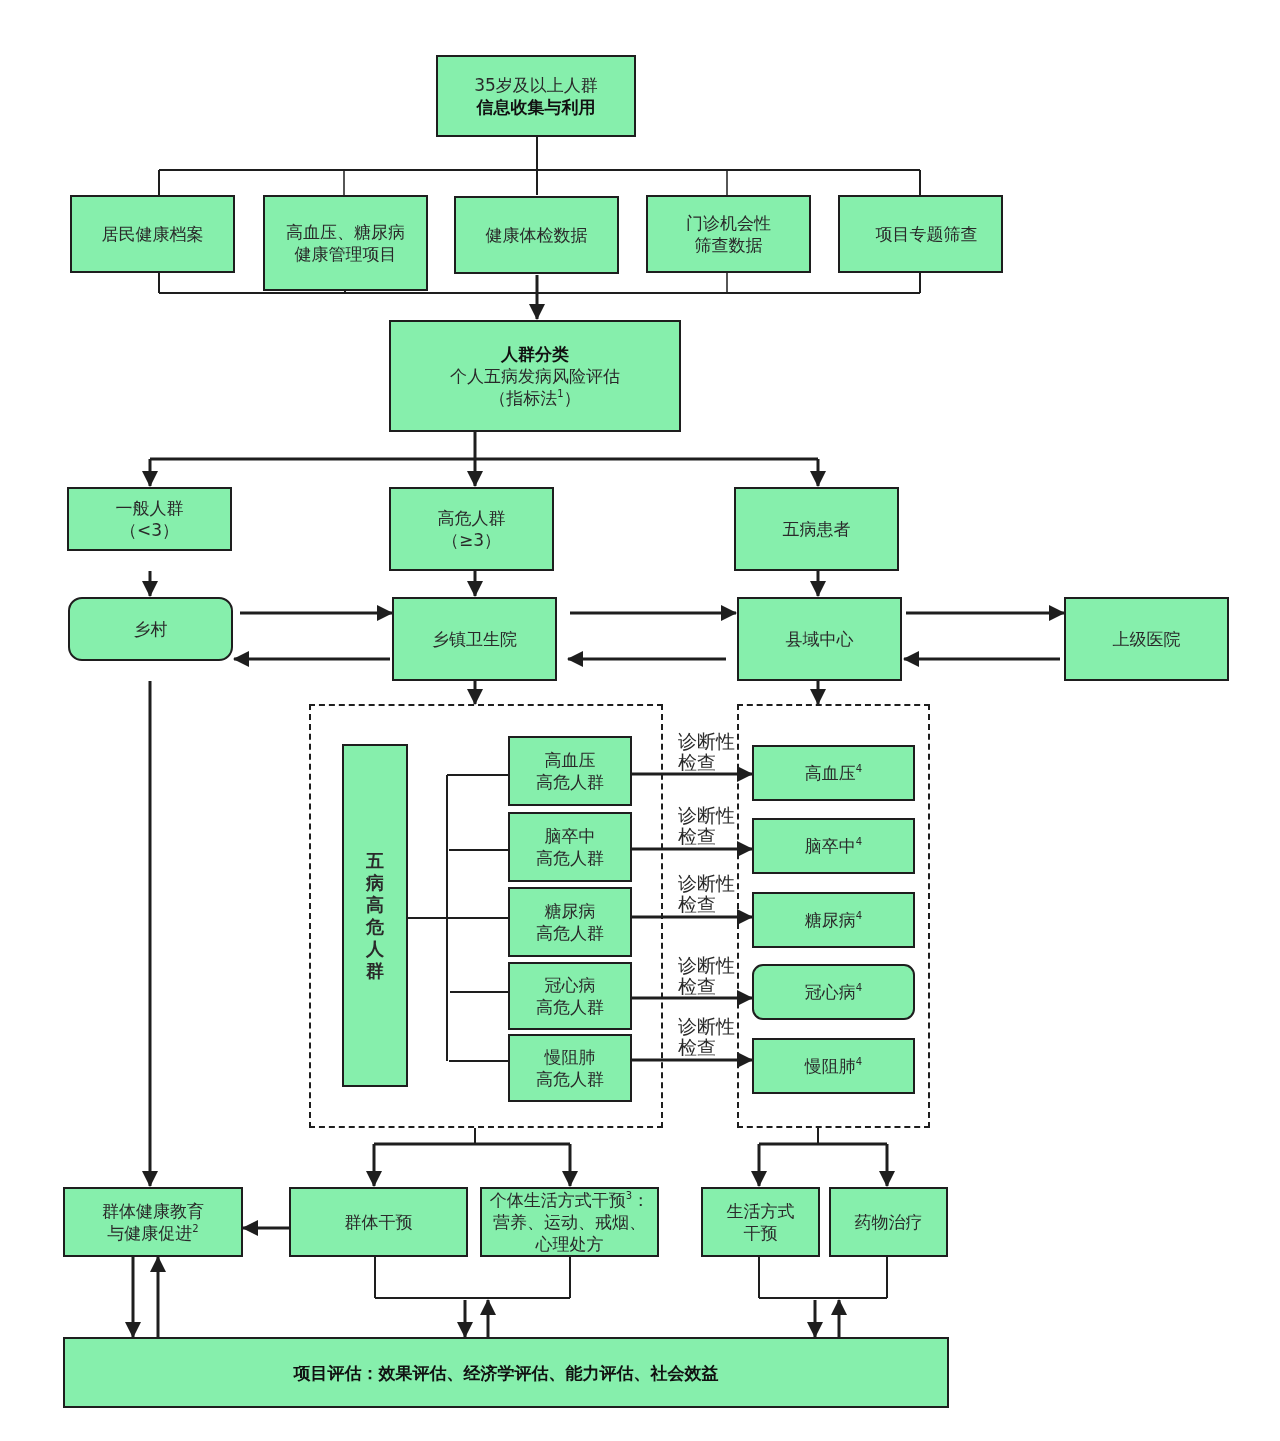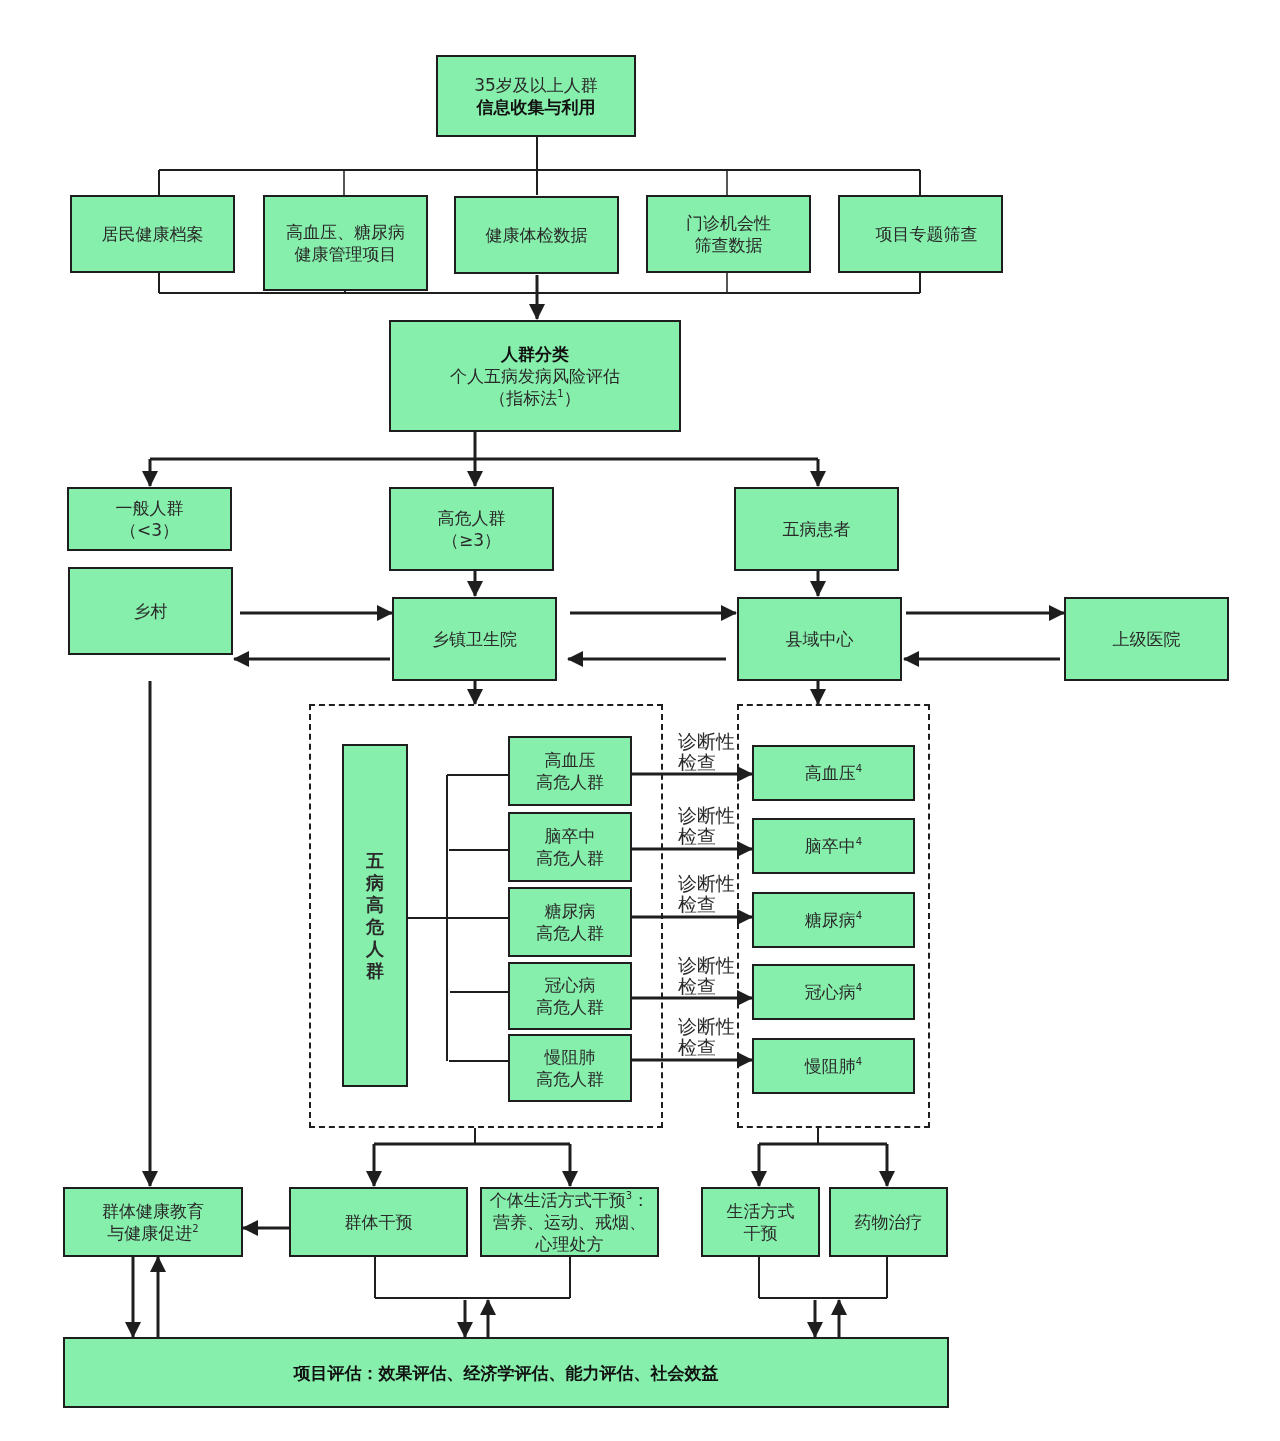--- a/index.html
+++ b/index.html
@@ -140,21 +140,21 @@
   <span class="line">（&lt;3）</span>
 </div>
 <div class="box" style="left:389px;top:487px;width:165px;height:84px;">
   <span class="line">高危人群</span>
   <span class="line">（≥3）</span>
 </div>
 <div class="box" style="left:734px;top:487px;width:165px;height:84px;">
   <span class="line">五病患者</span>
 </div>
 
-<div class="box" style="left:68px;top:567px;width:165px;height:88px;">
+<div class="box" style="left:68px;top:597px;width:165px;height:64px;border-radius:14px;">
   <span class="line">乡村</span>
 </div>
 <div class="box" style="left:392px;top:597px;width:165px;height:84px;">
   <span class="line">乡镇卫生院</span>
 </div>
 <div class="box" style="left:737px;top:597px;width:165px;height:84px;">
   <span class="line">县域中心</span>
 </div>
 <div class="box" style="left:1064px;top:597px;width:165px;height:84px;">
   <span class="line">上级医院</span>
@@ -211,21 +211,21 @@
 
 <div class="box" style="left:752px;top:745px;width:163px;height:56px;">
   <span class="line"><span>高血压</span><sup>4</sup></span>
 </div>
 <div class="box" style="left:752px;top:818px;width:163px;height:56px;">
   <span class="line"><span>脑卒中</span><sup>4</sup></span>
 </div>
 <div class="box" style="left:752px;top:892px;width:163px;height:56px;">
   <span class="line"><span>糖尿病</span><sup>4</sup></span>
 </div>
-<div class="box" style="left:752px;top:964px;width:163px;height:56px;">
+<div class="box" style="left:752px;top:964px;width:163px;height:56px;border-radius:11px;">
   <span class="line"><span>冠心病</span><sup>4</sup></span>
 </div>
 <div class="box" style="left:752px;top:1038px;width:163px;height:56px;">
   <span class="line"><span>慢阻肺</span><sup>4</sup></span>
 </div>
 
 <div class="box" style="left:63px;top:1187px;width:180px;height:70px;">
   <span class="line">群体健康教育</span>
   <span class="line"><span>与健康促进</span><sup>2</sup></span>
 </div>

